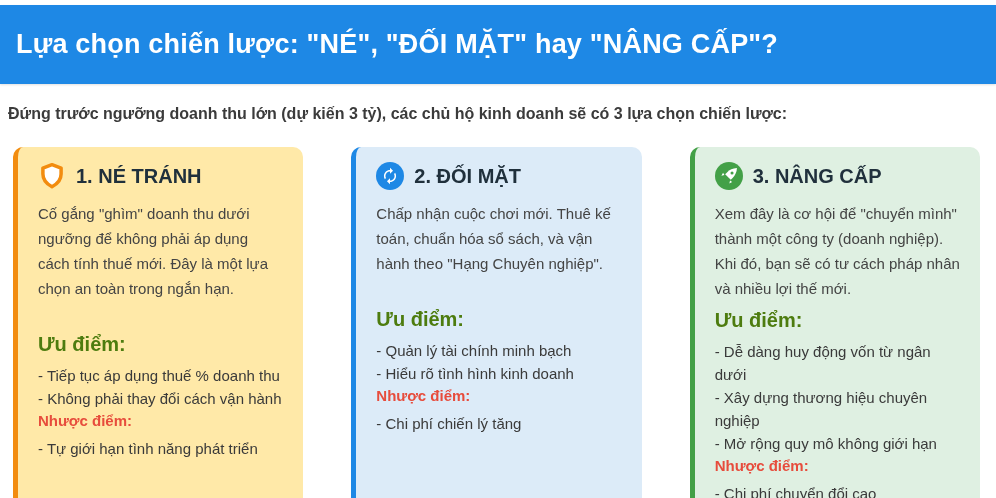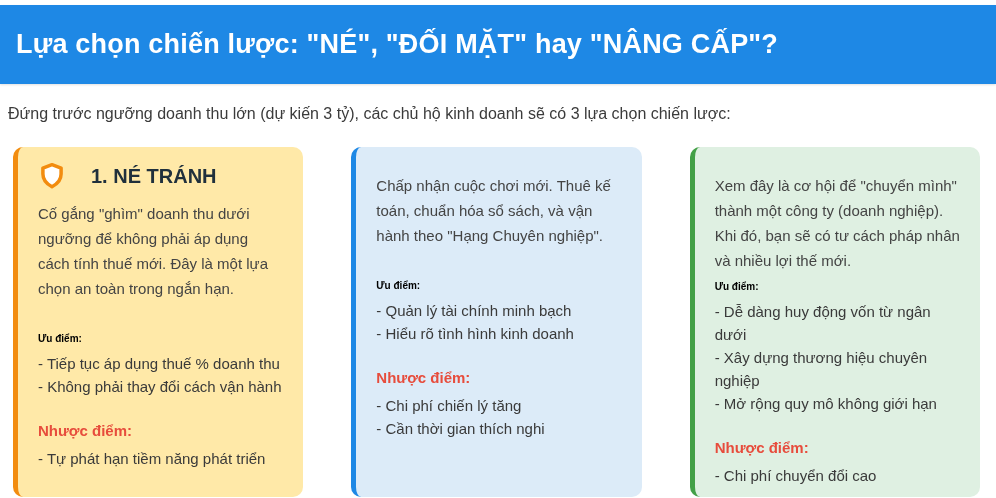--- a/index.html
+++ b/index.html
@@ -24,60 +24,61 @@
     color: #ffffff;
     font-size: 27px;
     font-weight: bold;
     letter-spacing: 0.2px;
     margin: 0;
   }
   .intro {
     margin: 21px 8px 0 8px;
     font-size: 16px;
     color: #3b3b3b;
+    font-weight: bold;
   }
   .cards {
     display: flex;
     gap: 48px;
     margin: 24px 16px 0 13px;
     align-items: stretch;
   }
   .card {
     flex: 1;
     min-height: 335px;
     border-radius: 10px;
     border-left: 5px solid;
     padding: 15px 20px 10px 20px;
   }
   .card--1 { background: #FFE9A8; border-color: #F28C0F; }
   .card--2 { background: #DCEBF8; border-color: #1E88E5; }
   .card--3 { background: #DFF0E2; border-color: #43A047; }
-  .card-head { display: flex; align-items: center; gap: 25px; }
+  .card-head { display: flex; align-items: center; gap: 10px; }
   .card-head svg { width: 28px; height: 28px; flex: none; display: block; }
   .card-title {
     font-size: 20px;
     font-weight: bold;
     color: #20303c;
     white-space: nowrap;
   }
   .card-desc {
     margin-top: 11px;
     font-size: 15px;
     line-height: 25px;
     color: #444444;
   }
   .h-pros {
     margin-top: 32px;
-    font-size: 10px;
+    font-size: 20px;
     font-weight: bold;
-    color: #000000;
+    color: #4d7c0f;
   }
   .card--3 .h-pros { margin-top: 8px; }
   .h-cons {
-    margin-top: 24px;
+    margin-top: 2px;
     font-size: 15px;
     font-weight: bold;
     color: #E74C3C;
   }
   .list { margin-top: 8px; }
   .list-item {
     font-size: 15px;
     line-height: 23px;
     color: #3a3a3a;
   }
@@ -103,39 +104,62 @@
       <span class="card-title">1. NÉ TRÁNH</span>
     </div>
     <div class="card-desc">Cố gắng "ghìm" doanh thu dưới ngưỡng để không phải áp dụng cách tính thuế mới. Đây là một lựa chọn an toàn trong ngắn hạn.</div>
     <div class="h-pros">Ưu điểm:</div>
     <div class="list">
       <div class="list-item">- Tiếp tục áp dụng thuế % doanh thu</div>
       <div class="list-item">- Không phải thay đổi cách vận hành</div>
     </div>
     <div class="h-cons">Nhược điểm:</div>
     <div class="list">
-      <div class="list-item">- Tự phát hạn tiềm năng phát triển</div>
+      <div class="list-item">- Tự giới hạn tình năng phát triển</div>
     </div>
   </section>
 
   <section class="card card--2">
+    <div class="card-head">
+      <span>
+        <svg viewBox="0 0 24 24" aria-hidden="true">
+          <circle cx="12" cy="12" r="12" fill="#1E88E5"></circle>
+          <g transform="translate(4.2,4.2) scale(0.65)">
+            <path fill="#ffffff" d="M12 6v3l4-4-4-4v3c-4.42 0-8 3.58-8 8 0 1.57.46 3.03 1.24 4.26L6.7 14.8c-.45-.83-.7-1.79-.7-2.8 0-3.31 2.69-6 6-6zm6.76 1.74L17.3 9.2c.44.84.7 1.79.7 2.8 0 3.31-2.69 6-6 6v-3l-4 4 4 4v-3c4.42 0 8-3.58 8-8 0-1.57-.46-3.03-1.24-4.26z"></path>
+          </g>
+        </svg>
+      </span>
+      <span class="card-title">2. ĐỐI MẶT</span>
+    </div>
     <div class="card-desc">Chấp nhận cuộc chơi mới. Thuê kế toán, chuẩn hóa sổ sách, và vận hành theo "Hạng Chuyên nghiệp".</div>
     <div class="h-pros">Ưu điểm:</div>
     <div class="list">
       <div class="list-item">- Quản lý tài chính minh bạch</div>
       <div class="list-item">- Hiểu rõ tình hình kinh doanh</div>
     </div>
     <div class="h-cons">Nhược điểm:</div>
     <div class="list">
       <div class="list-item">- Chi phí chiến lý tăng</div>
-      <div class="list-item">- Cần thời gian thích nghi</div>
     </div>
   </section>
 
   <section class="card card--3">
+    <div class="card-head">
+      <span>
+        <svg viewBox="0 0 24 24" aria-hidden="true">
+          <circle cx="12" cy="12" r="12" fill="#43A047"></circle>
+          <g fill="#ffffff">
+            <path d="M18.8 5.2c-3.6.1-6.4 1.6-8.5 3.7l-1.6 1.6 4.8 4.8 1.6-1.6c2.1-2.1 3.6-4.9 3.7-8.5z"></path>
+            <circle cx="14.6" cy="9.4" r="1.3" fill="#43A047"></circle>
+            <path d="M8.1 11.1l-2.6.6 1.4-2.4zM12.9 15.9l-.6 2.6 2.4-1.4z"></path>
+          </g>
+        </svg>
+      </span>
+      <span class="card-title">3. NÂNG CẤP</span>
+    </div>
     <div class="card-desc">Xem đây là cơ hội để "chuyển mình" thành một công ty (doanh nghiệp). Khi đó, bạn sẽ có tư cách pháp nhân và nhiều lợi thế mới.</div>
     <div class="h-pros">Ưu điểm:</div>
     <div class="list">
       <div class="list-item">- Dễ dàng huy động vốn từ ngân dưới</div>
       <div class="list-item">- Xây dựng thương hiệu chuyên nghiệp</div>
       <div class="list-item">- Mở rộng quy mô không giới hạn</div>
     </div>
     <div class="h-cons">Nhược điểm:</div>
     <div class="list">
       <div class="list-item">- Chi phí chuyển đổi cao</div>

